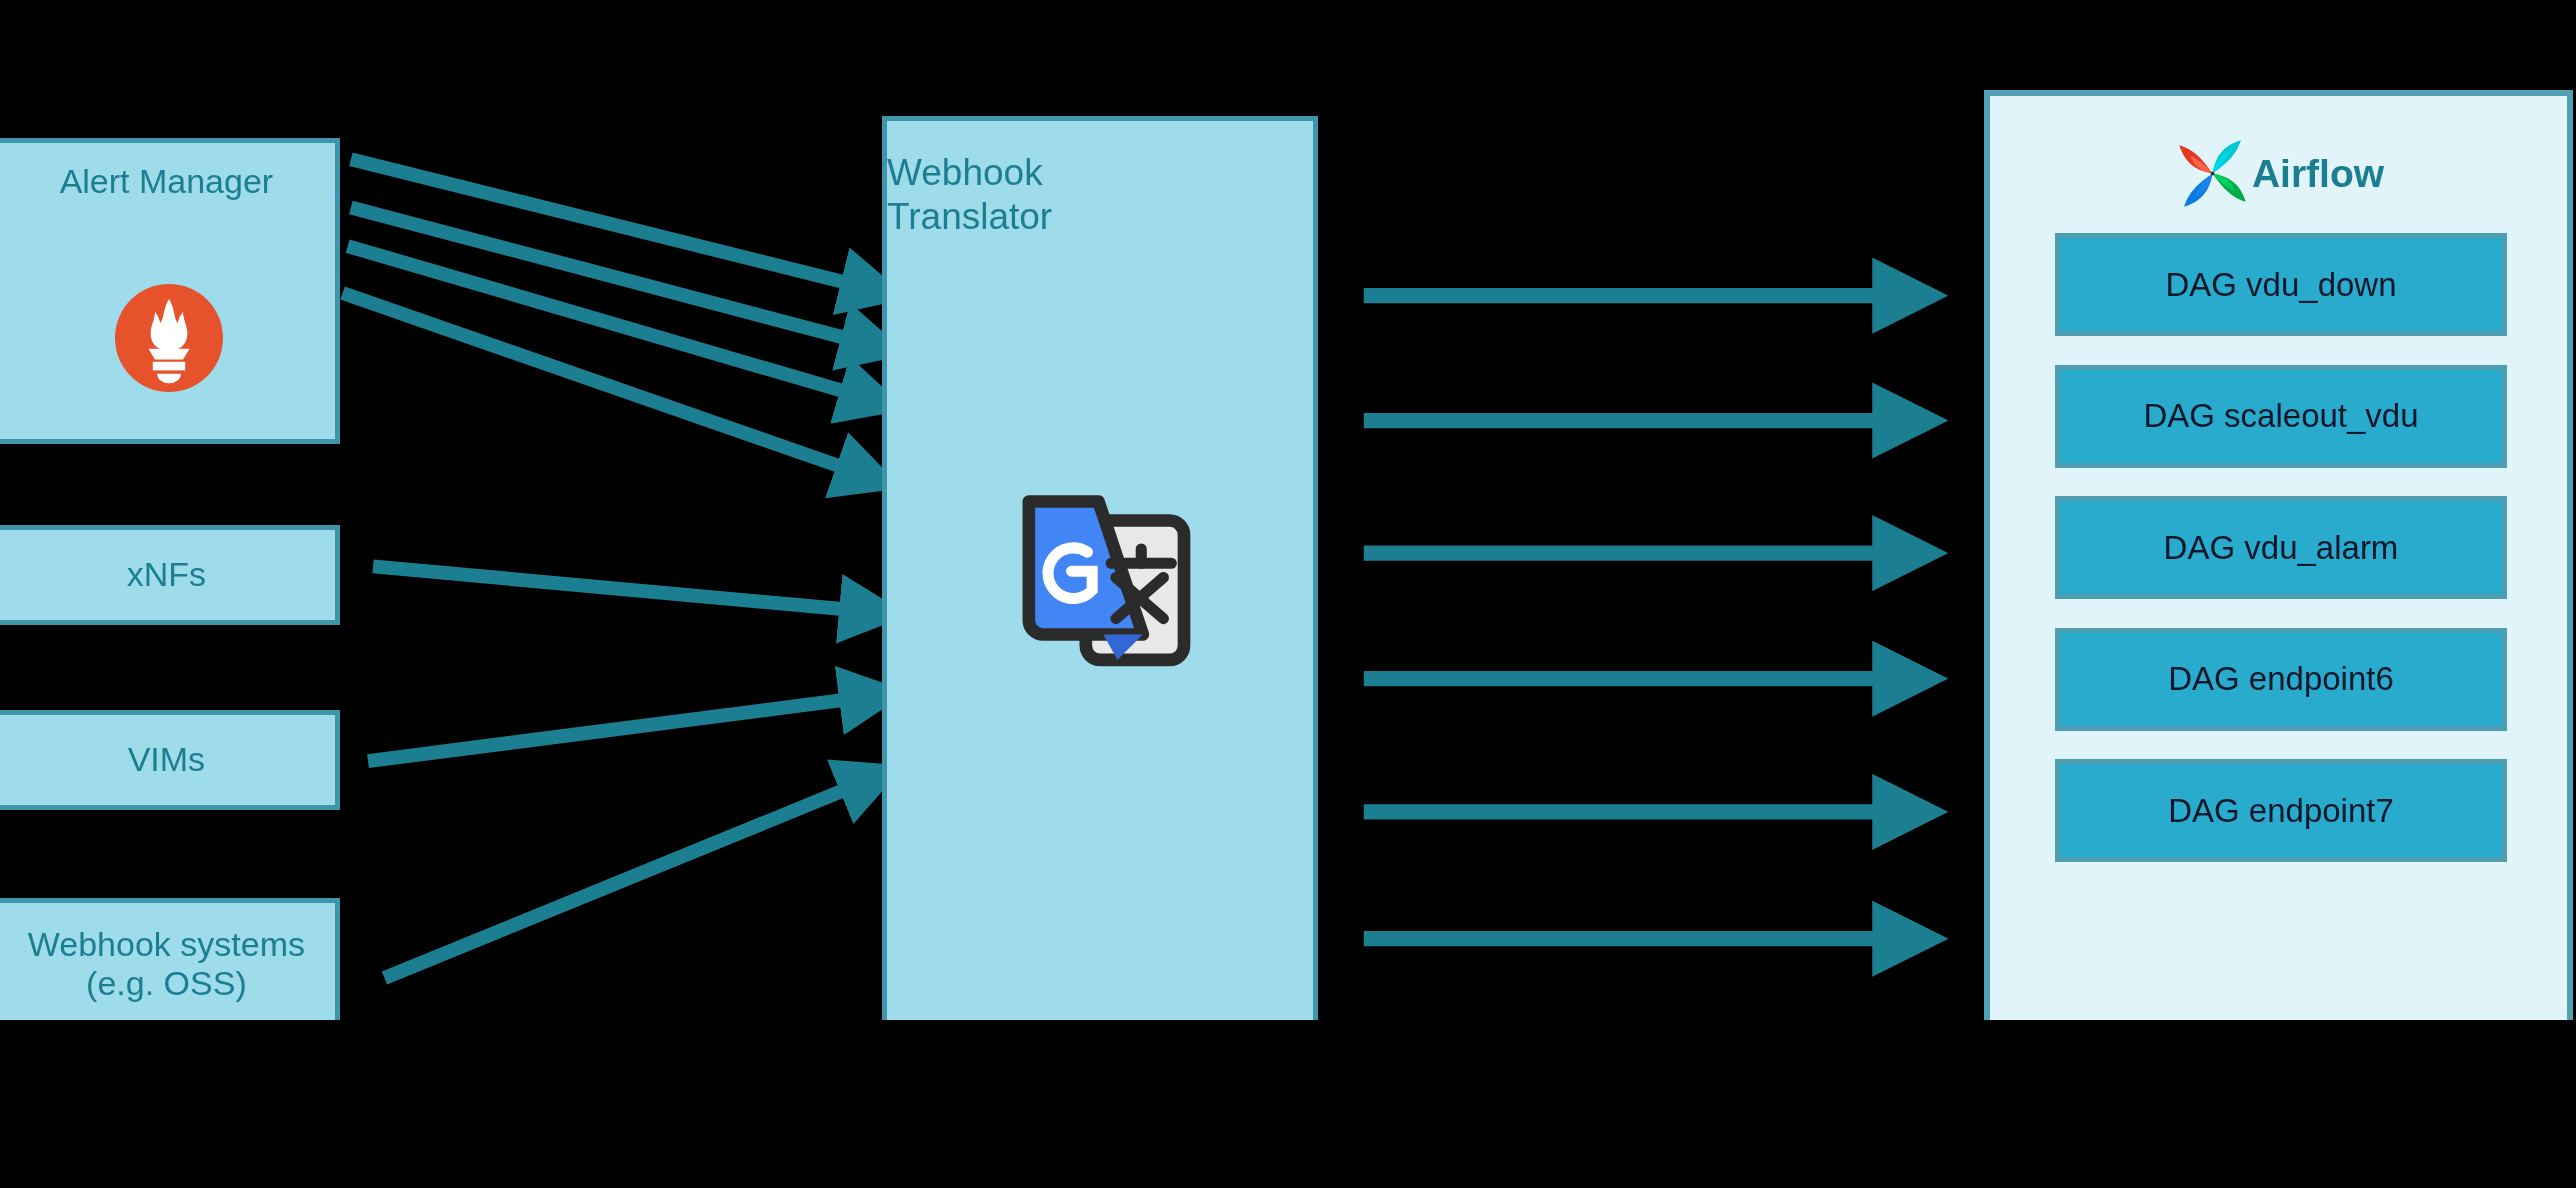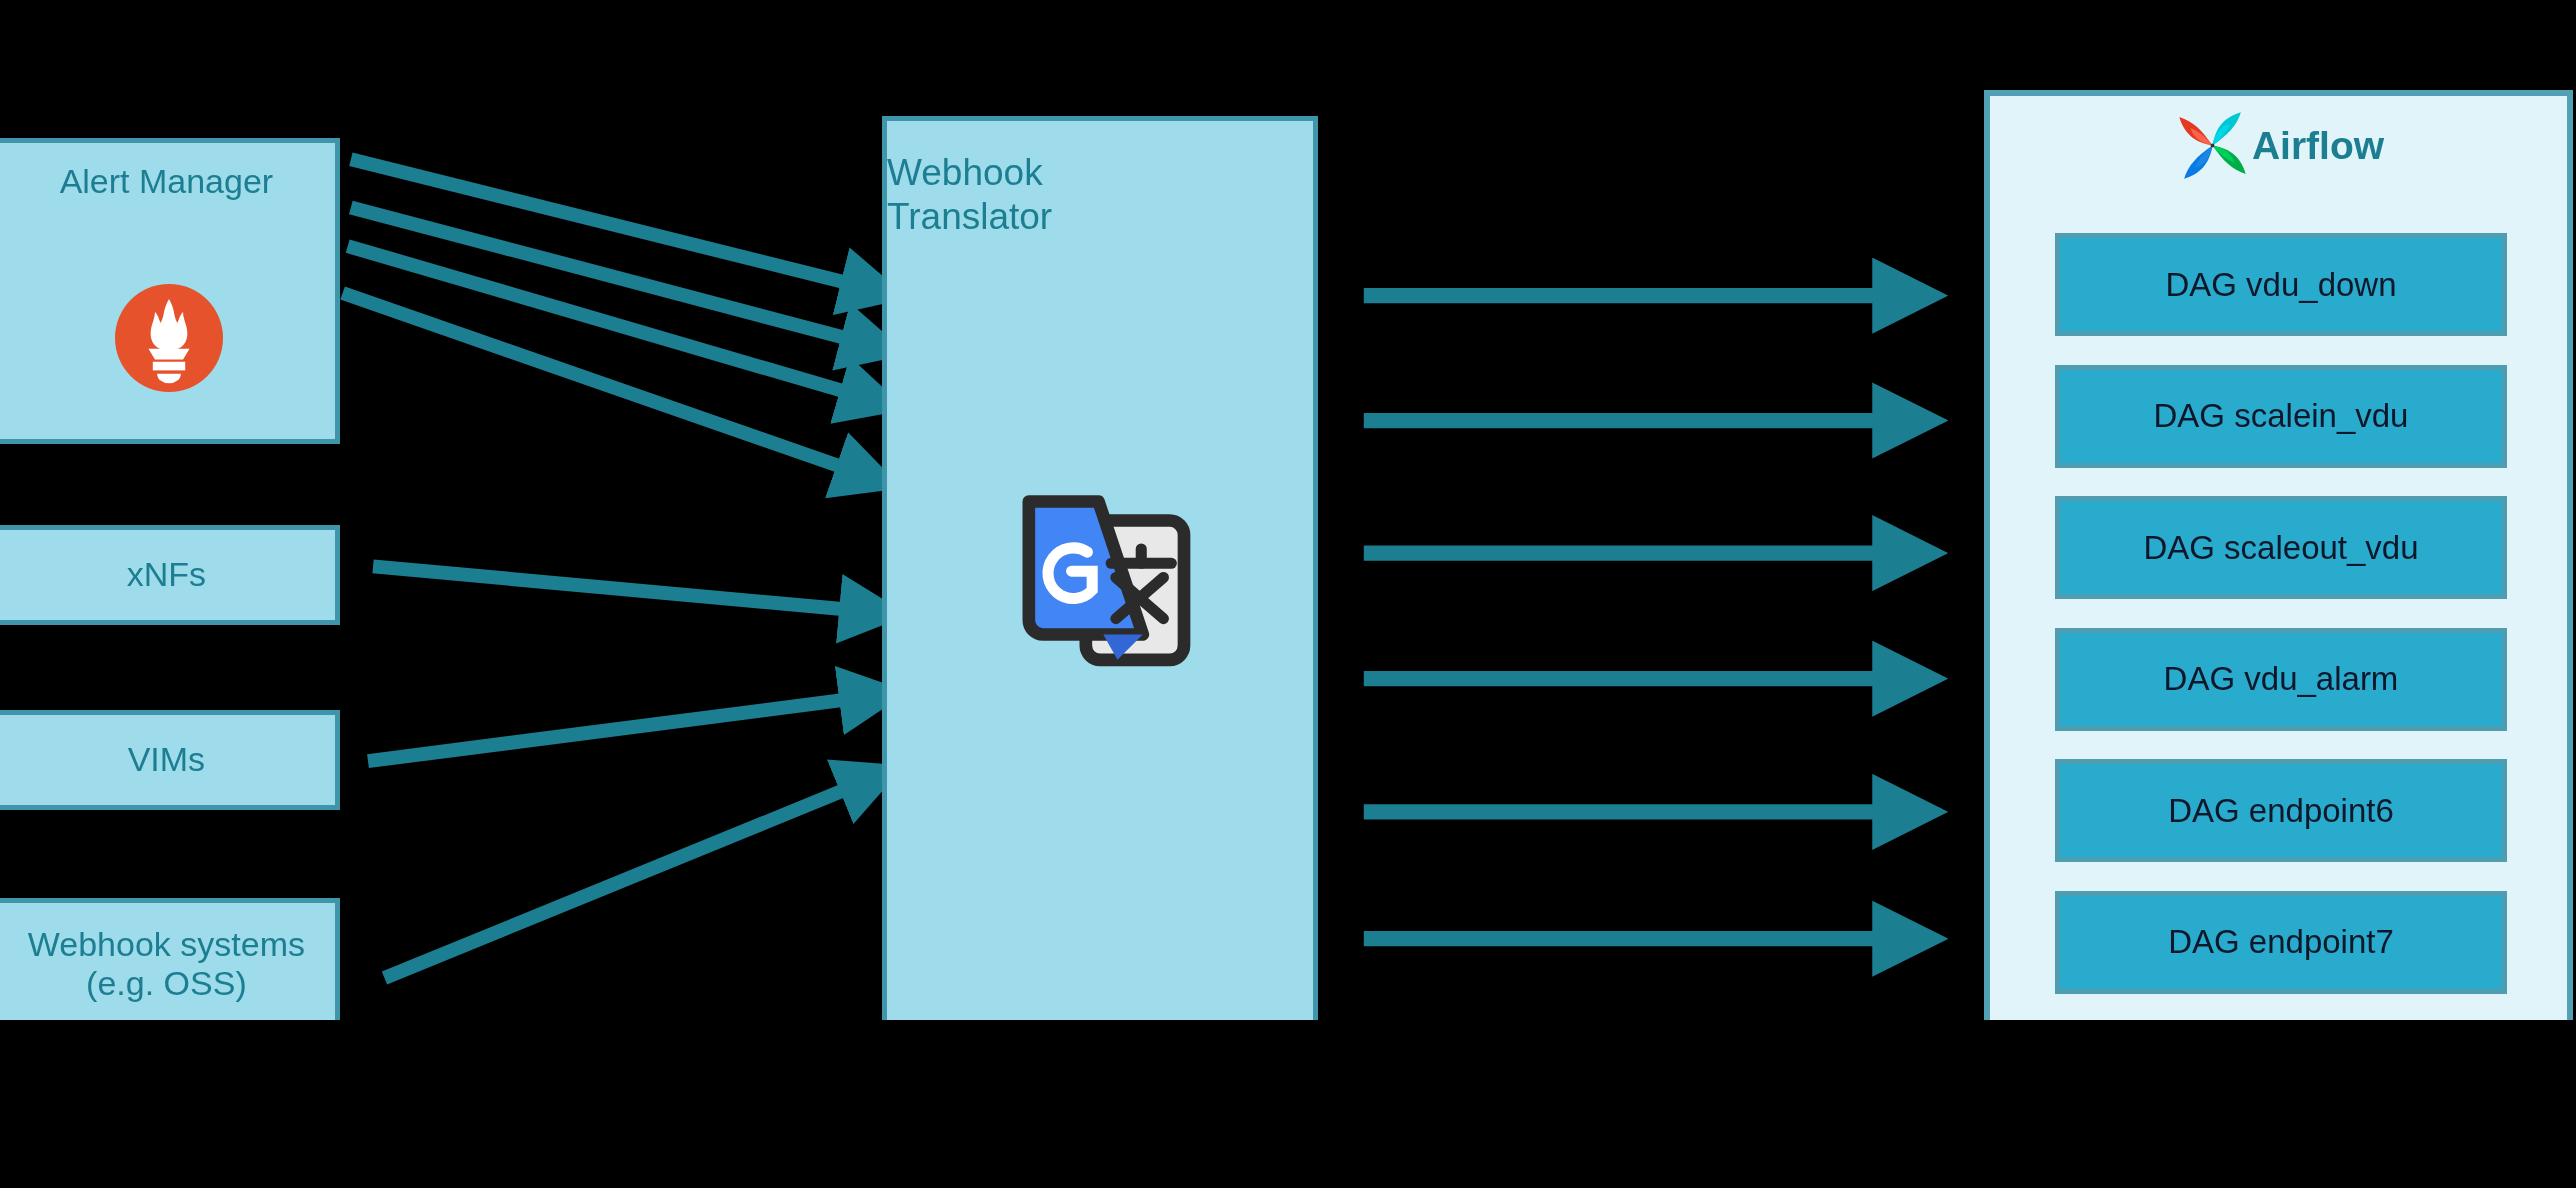--- a/index.html
+++ b/index.html
@@ -111,21 +111,21 @@
     top: 90px;
     width: 589px;
     height: 1087px;
     box-sizing: border-box;
     background: #E1F4F9;
     border: 6.3px solid #52A0B3;
   }
   #airflow-header {
     position: absolute;
     left: 0;
-    top: 5px;
+    top: 33px;
     width: 100%;
     height: 89px;
     display: flex;
     align-items: center;
     justify-content: center;
   }
   #airflow-logo { width: 79px; height: 79px; display:block; }
   #airflow-title {
     color: #1C7E91;
     font-size: 39px;
@@ -251,23 +251,20 @@
         <circle cx="50" cy="50" r="2.4" fill="#333333"></circle>
       </svg>
       <div id="airflow-title">Airflow</div>
     </div>
 
     <div id="dag-list">
       <div class="dag-box">
         <span>DAG vdu_down</span>
       </div>
       <div class="dag-box">
-        <span>DAG scalein_vdu</span>
-      </div>
-      <div class="dag-box">
         <span>DAG scaleout_vdu</span>
       </div>
       <div class="dag-box">
         <span>DAG vdu_alarm</span>
       </div>
       <div class="dag-box">
         <span>DAG endpoint6</span>
       </div>
       <div class="dag-box">
         <span>DAG endpoint7</span>

